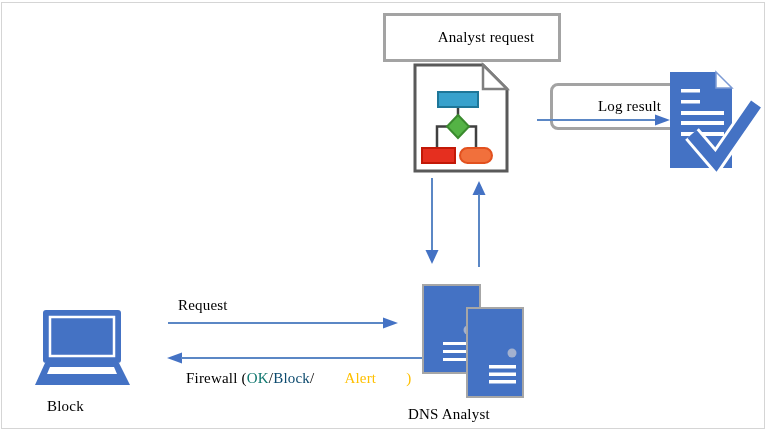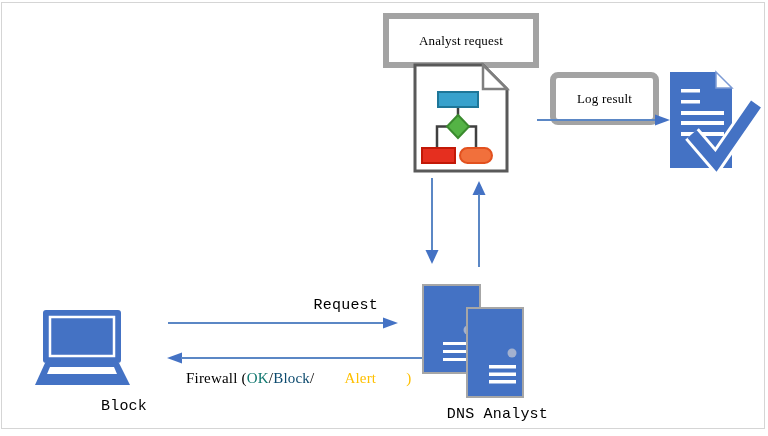--- a/index.html
+++ b/index.html
@@ -5,26 +5,26 @@
   html,body { margin:0; padding:0; background:#fff; }
   .canvas {
     position:relative; width:768px; height:436px; background:#ffffff;
     font-family:"Liberation Serif", serif; color:#000; overflow:hidden;
   }
   .frame {
     position:absolute; left:1px; top:2px; width:762px; height:425px;
     border:1px solid #d5d5d5;
   }
   .note-box {
-    position:absolute; background:#fff; border:6px solid #a3a3a3;
+    position:absolute; background:#fff; border:3px solid #a3a3a3;
     display:flex; align-items:center; justify-content:center;
-    font-size:13px; letter-spacing:0.2px;
+    font-size:15px; letter-spacing:0.2px;padding-left:28px;
   }
   .lbl { position:absolute; font-size:15px; letter-spacing:0.2px; }
-  .lbl.center { text-align:right;font-family:Liberation Mono, monospace; }
+  .lbl.center { text-align:left; }
   .ok    { color:#0f766e; }
   .block { color:#0c4a6e; }
   .alert { color:#FFC000;margin-left:30px; }
   svg { position:absolute; display:block; }
 </style>
 </head>
 <body>
 
 <div class="canvas">
   <div class="frame"></div>
@@ -38,21 +38,21 @@
     <path d="M71,3 L71,27 L95,27 Z" fill="#ffffff" stroke="#7f7f7f" stroke-width="2.5" stroke-linejoin="miter"></path>
     <path d="M46,44 V54" stroke="#404040" stroke-width="2.5" fill="none"></path>
     <path d="M35,64.5 H25 V86" stroke="#404040" stroke-width="2.5" fill="none"></path>
     <path d="M57,64.5 H64 V86" stroke="#404040" stroke-width="2.5" fill="none"></path>
     <rect x="26" y="30" width="40" height="15" fill="#38A1CC" stroke="#1E7698" stroke-width="2"></rect>
     <polygon points="46,53 57,64.5 46,76 35,64.5" fill="#54B345" stroke="#3A8A2E" stroke-width="2"></polygon>
     <rect x="10" y="86" width="33" height="15" fill="#E52F1F" stroke="#C21807" stroke-width="2"></rect>
     <rect x="48" y="86" width="32" height="15" rx="7.5" fill="#F1703C" stroke="#E2511F" stroke-width="2"></rect>
   </svg>
 
-  <div class="note-box" style="left:550px; top:72px; width:97px; height:41px;border-radius:8px;">
+  <div class="note-box" style="left:550px; top:83px; width:97px; height:41px;border-radius:8px;">
     <span>Log result</span>
   </div>
 
   <svg style="left:535px; top:112px;" width="140" height="16" viewBox="0 0 140 16">
     <line x1="2" y1="8" x2="121" y2="8" stroke="#5B87C5" stroke-width="2"></line>
     <polygon points="135,8 120,2.5 120,13.5" fill="#4472C4"></polygon>
   </svg>
 
   <svg style="left:666px; top:68px;" width="100" height="110" viewBox="0 0 100 110">
     <path d="M4,4 H50 L66,20 V100 H4 Z" fill="#4472C4"></path>

